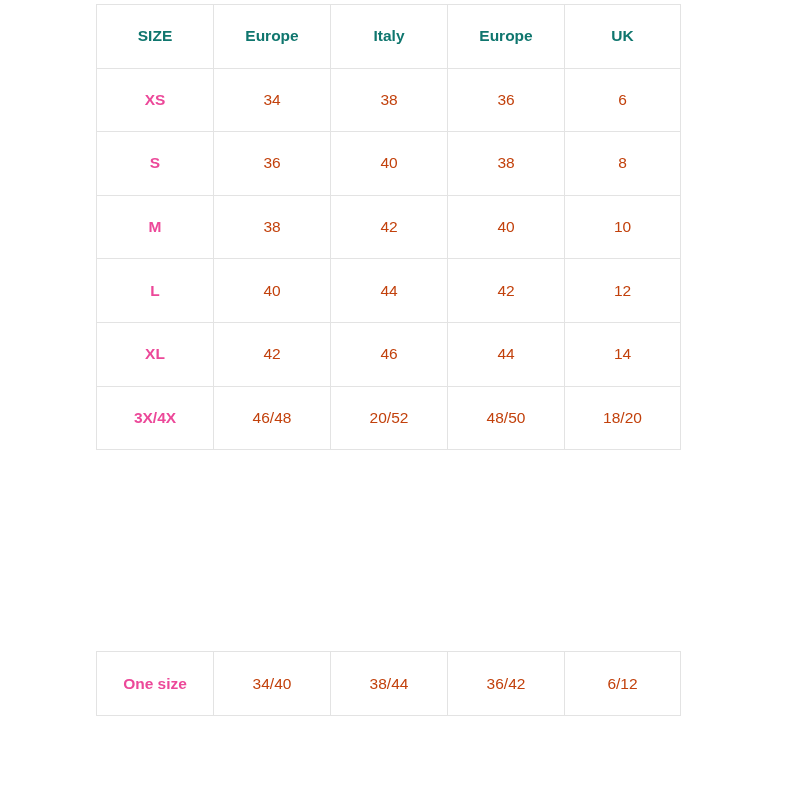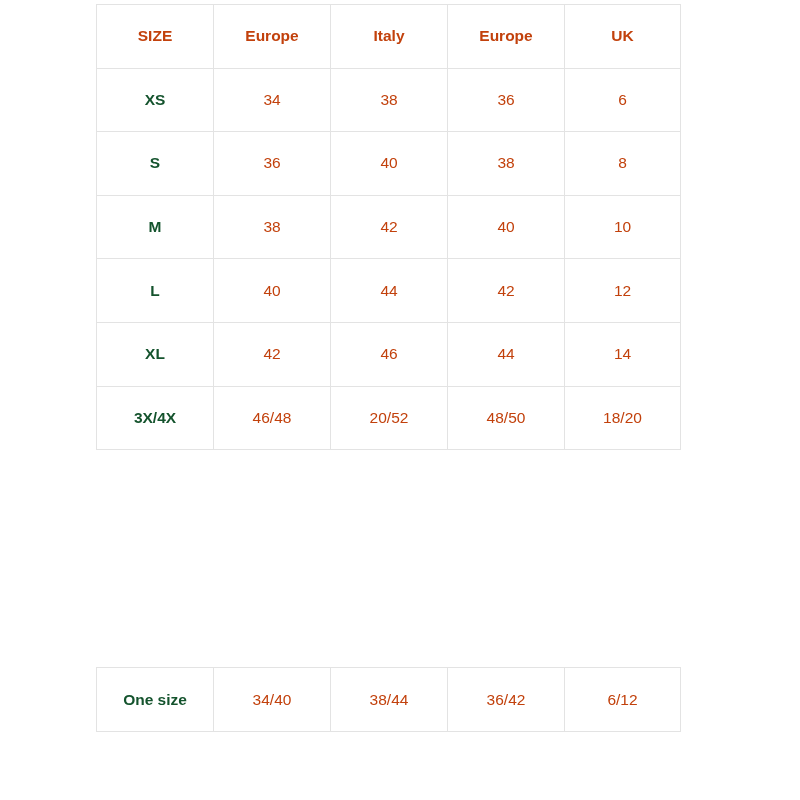--- a/index.html
+++ b/index.html
@@ -40,30 +40,30 @@
     height: 62.6px;
   }
   table.size-table col.c0 { width: 117px; }
   table.size-table col.c1 { width: 117px; }
   table.size-table col.c2 { width: 117px; }
   table.size-table col.c3 { width: 117px; }
   table.size-table col.c4 { width: 116px; }
   table.size-table th {
     font-weight: 700;
     font-size: 15.5px;
-    color: #c2410c;
+    color: #0f766e;
   }
   table.size-table td.rowhead {
     font-weight: 700;
-    color: #14532d;
+    color: #ec4899;
   }
   .second-wrap {
     position: absolute;
     left: 96px;
-    top: 667px;
+    top: 651px;
     width: 584px;
   }
   table.size-table.compact td {
     height: 63px;
   }
 </style>
 </head>
 <body>
 
 <div class="page">

